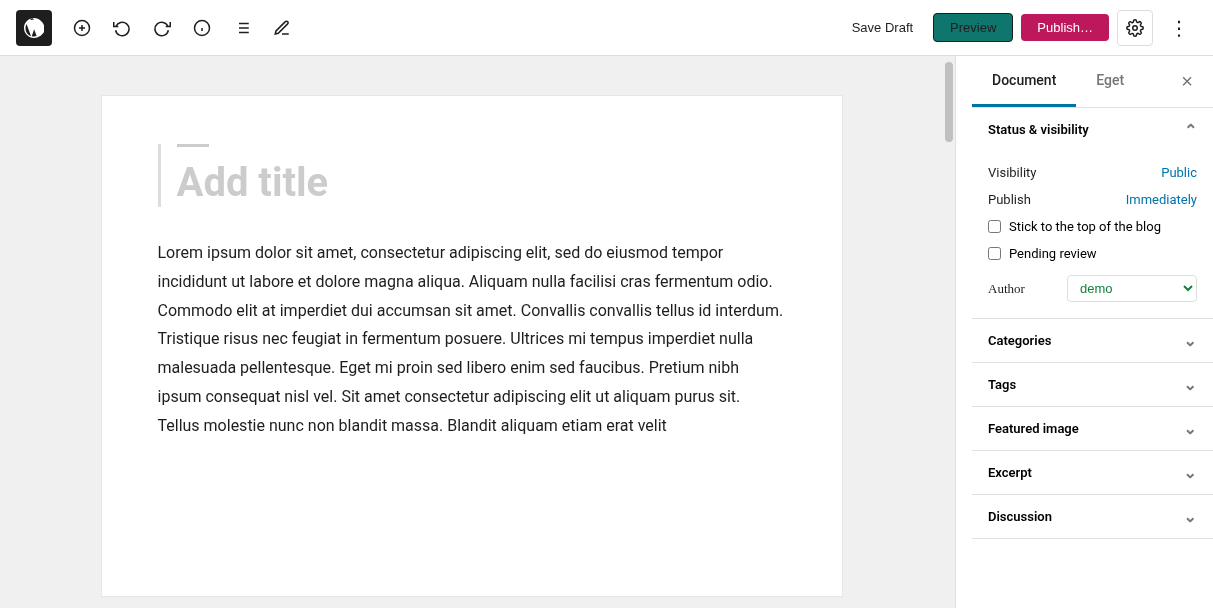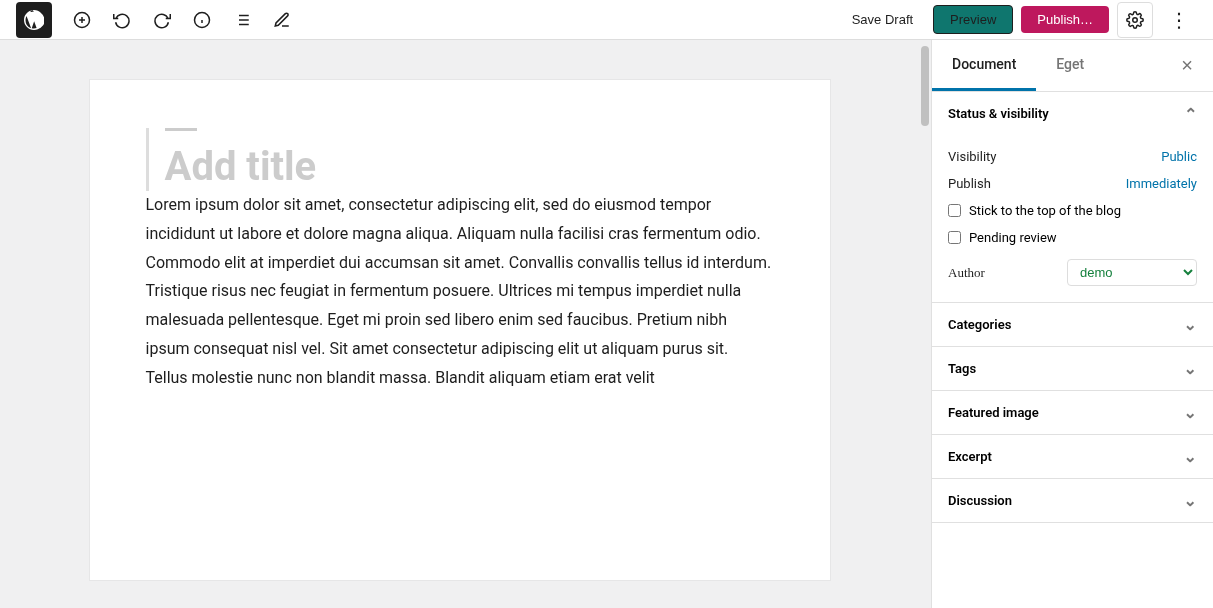--- a/index.html
+++ b/index.html
@@ -1,20 +1,20 @@
 <!DOCTYPE html>
 <html><head>
   <meta charset="utf-8">
   <style>
     * { box-sizing: border-box; margin: 0; padding: 0; }
     body { font-family: -apple-system, BlinkMacSystemFont, "Segoe UI", Roboto, sans-serif; background: #f0f0f1; height: 608px; overflow: hidden; display: flex; flex-direction: column; }
 
     
     .toolbar {
-      display: flex; align-items: center; background: #fff; height: 40px;
+      display: flex; align-items: center; background: #fff; height: 56px;
       border-bottom: 1px solid #ddd; padding: 0 16px; gap: 4px; position: relative; z-index: 10;
     }
     .toolbar-left { display: flex; align-items: center; gap: 4px; }
     .toolbar-right { display: flex; align-items: center; gap: 8px; margin-left: auto; }
     .wp-logo {
       width: 36px; height: 36px; background: #1e1e1e; border-radius: 4px;
       display: flex; align-items: center; justify-content: center; margin-right: 8px; cursor: pointer;
     }
     .wp-logo svg { fill: #fff; width: 20px; height: 20px; }
     .toolbar-btn {
@@ -49,21 +49,21 @@
     
     .editor-area {
       flex: 1; background: #f0f0f1; overflow-y: auto; padding: 40px 20px;
       display: flex; flex-direction: column; align-items: center;
     }
     .editor-content {
       background: #fff; width: 740px; min-height: 500px; padding: 48px 56px;
       box-shadow: 0 0 0 1px rgba(0,0,0,0.04);
     }
     .title-area {
-      border-left: 3px solid #ddd; padding-left: 16px; 
+      border-left: 3px solid #ddd; padding-left: 16px; margin-bottom: 32px;
     }
     .title-placeholder {
       font-size: 40px; font-weight: 700; color: #ccc; line-height: 1.2;
       cursor: text;
     }
     .title-handle {
       width: 32px; height: 3px; background: #ccc; margin-bottom: 12px;
     }
     .body-text {
       font-size: 16px; line-height: 1.8; color: #1e1e1e;
@@ -72,22 +72,22 @@
     
     .scrollbar-track {
       width: 12px; background: #f0f0f1; display: flex; flex-direction: column; align-items: center; padding: 2px 0;
     }
     .scrollbar-thumb {
       width: 8px; height: 80px; background: #c0c0c0; border-radius: 4px; margin-top: 4px;
     }
 
     
     .sidebar {
-      width: 282px; background: #fff; border-left: 1px solid #e0e0e0;
-      display: flex; flex-direction: column; overflow-y: auto;
+      width: 258px; background: #fff; border-left: 1px solid #e0e0e0;
+      display: flex; flex-direction: column; overflow-y: auto; padding-left: 16px;
     }
     .sidebar-header {
       display: flex; align-items: center; border-bottom: 1px solid #e0e0e0; position: sticky; top: 0; background: #fff; z-index: 5;
     }
     .sidebar-tab {
       padding: 16px 20px; font-size: 14px; font-weight: 500; cursor: pointer;
       border-bottom: 3px solid transparent; color: #757575;
     }
     .sidebar-tab.active { color: #1e1e1e; border-bottom-color: #0073aa; }
     .sidebar-close {

